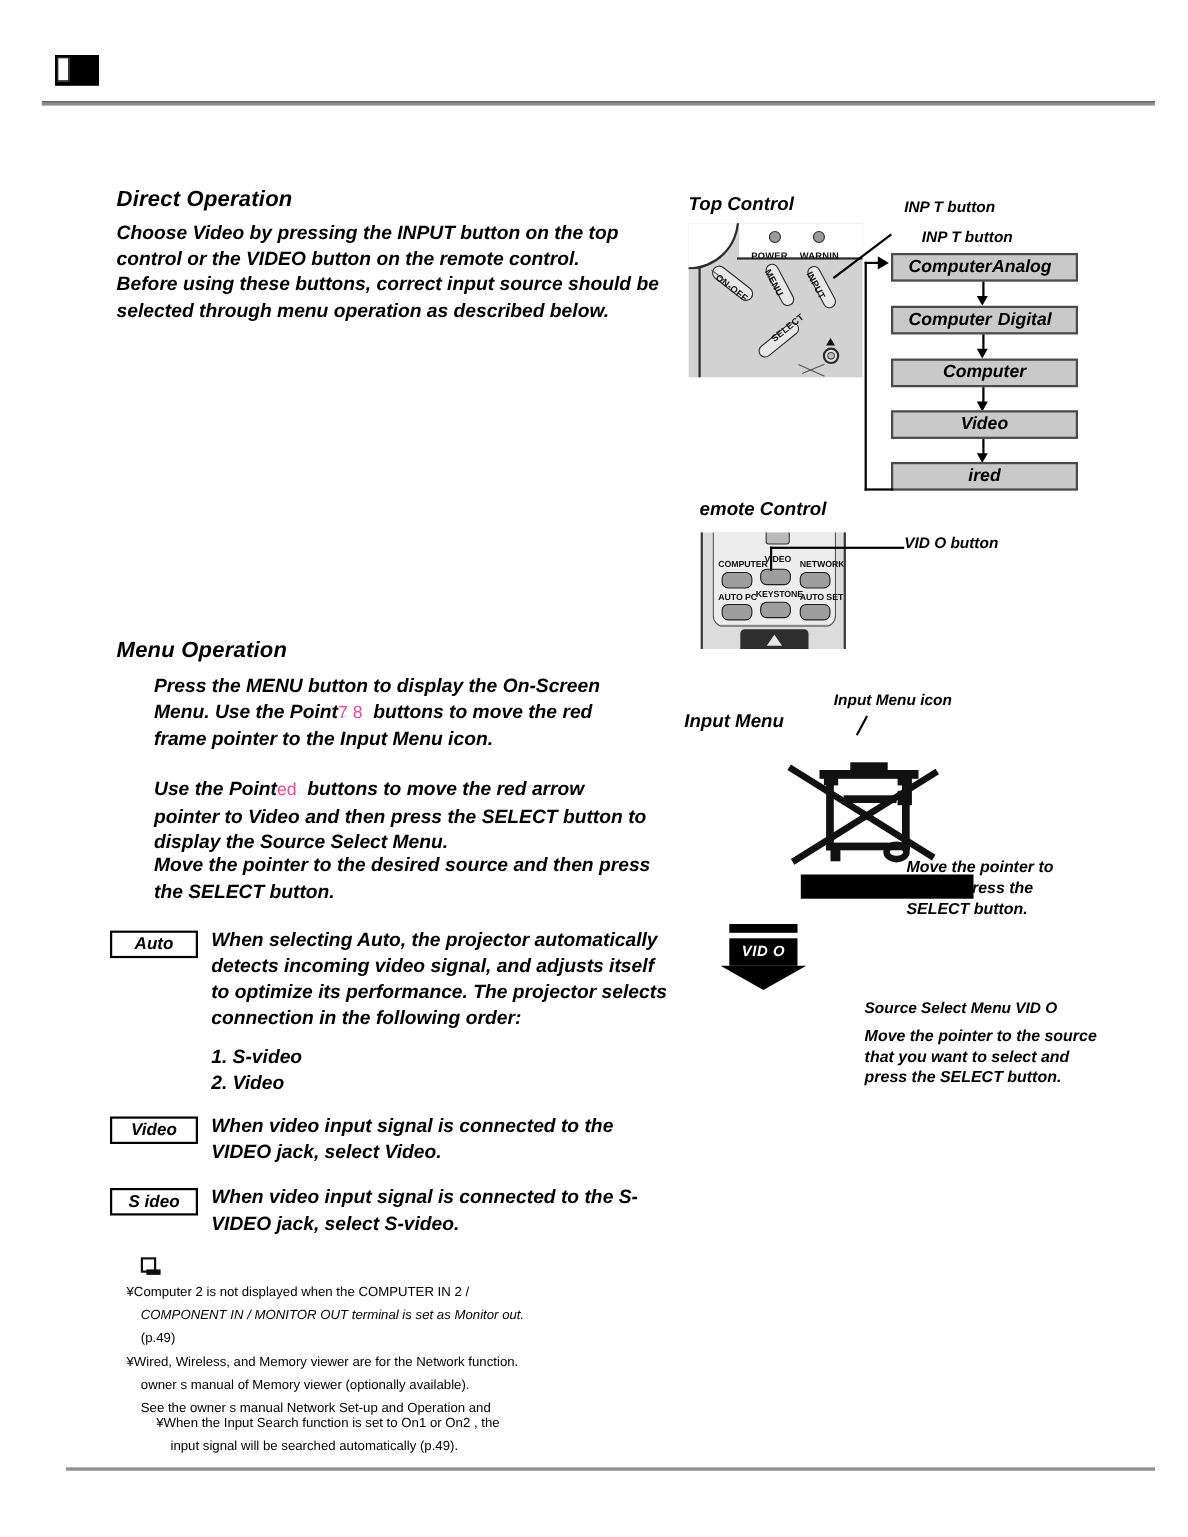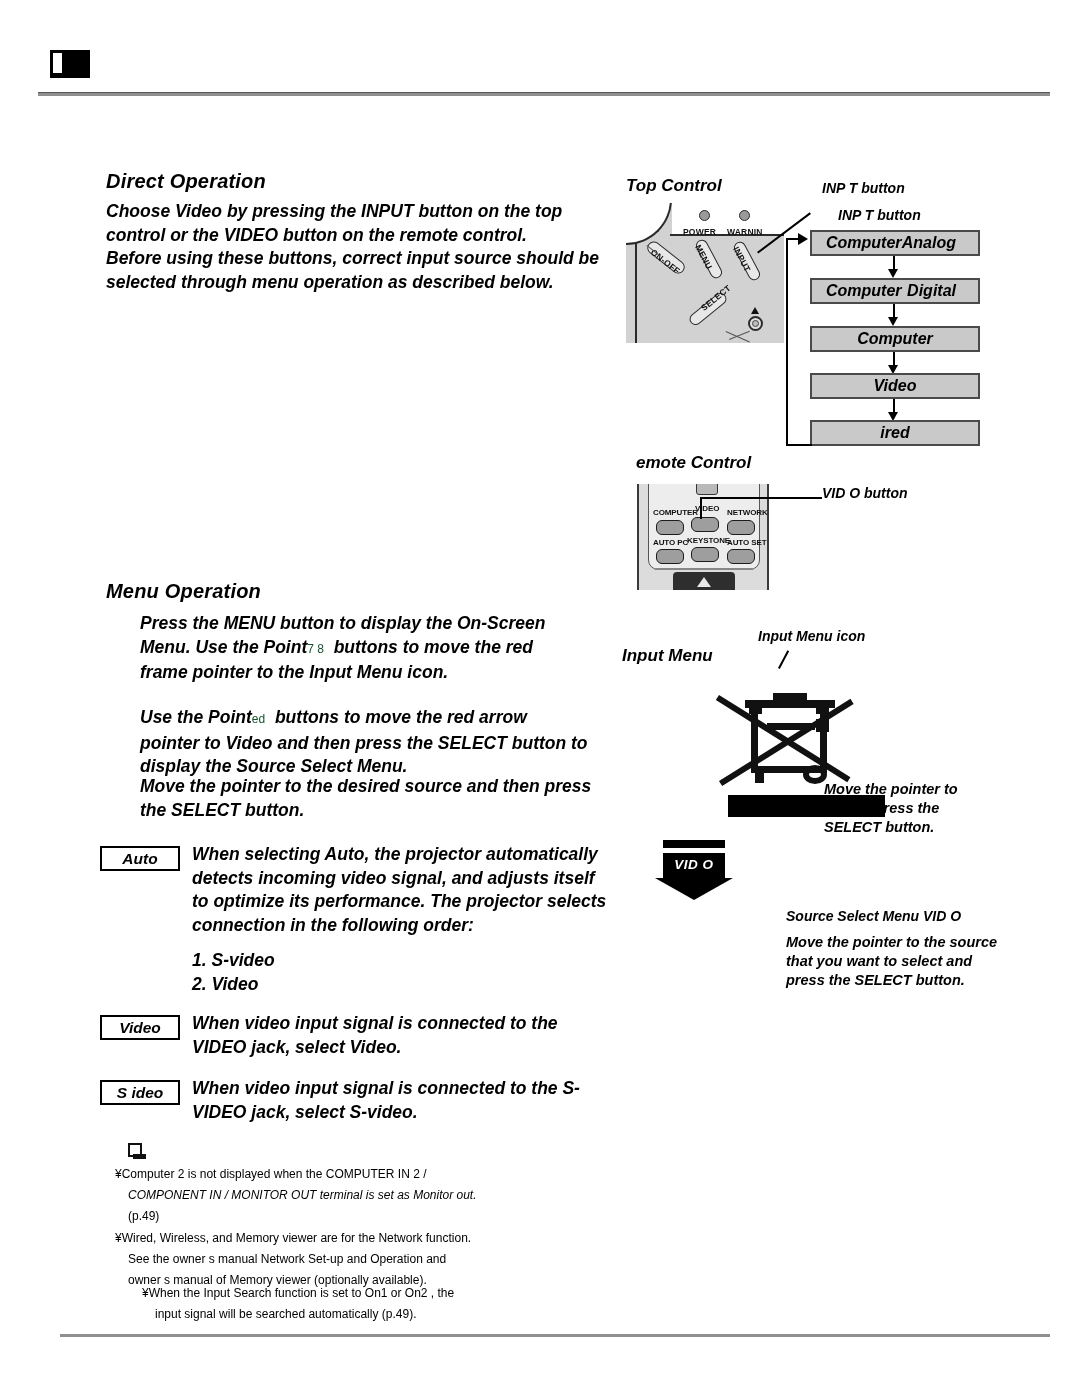--- a/index.html
+++ b/index.html
@@ -55,22 +55,22 @@
     font-size: 17.5px;
     font-weight: bold;
     font-style: italic;
     line-height: 23.5px;
   }
 
   
   .artifact {
     font-style: normal;
     font-weight: normal;
-    color: #14532d;
-    font-size: 12px;
+    color: #ec4899;
+    font-size: 16px;
   }
 
   
   .opt-box {
     position: absolute;
     border: 2.5px solid #000;
     background: #fff;
     display: flex;
     align-items: center;
     justify-content: center;
@@ -440,22 +440,22 @@
 <div id="note-icon"></div>
 
 <div class="note-par just" style="left:115px; top:1164px; width:520px;">
   <span class="note-indent"><span>¥</span><span>Computer 2 is not displayed when the COMPUTER IN 2 /</span></span>
   <span class="note-indent" style="padding-left:13px; text-indent:0;font-style:italic;">COMPONENT IN / MONITOR OUT terminal is set as Monitor out.</span>
   <span class="note-indent" style="padding-left:13px; text-indent:0;">(p.49)</span>
 </div>
 
 <div class="note-par just" style="left:115px; top:1228px; width:530px;">
   <span class="note-indent"><span>¥</span><span>Wired, Wireless, and Memory viewer are for the Network function.</span></span>
+  <span class="note-indent" style="padding-left:13px; text-indent:0;">owner s manual of Memory viewer (optionally available).</span>
   <span class="note-indent" style="padding-left:13px; text-indent:0;">See the owner s manual  Network Set-up and Operation  and</span>
-  <span class="note-indent" style="padding-left:13px; text-indent:0;">owner s manual of Memory viewer (optionally available).</span>
 </div>
 
 <div class="note-par" style="left:115px; top:1283px; width:520px;margin-left:27px;">
   <span class="note-indent"><span>¥</span><span>When the Input Search function is set to  On1  or  On2 , the</span></span>
   <span class="note-indent" style="padding-left:13px; text-indent:0;">input signal will be searched automatically (p.49).</span>
 </div>
 
 <div class="cap-head" style="left:626px; top:176px;">Top Control</div>
 
 <div id="topctl">

